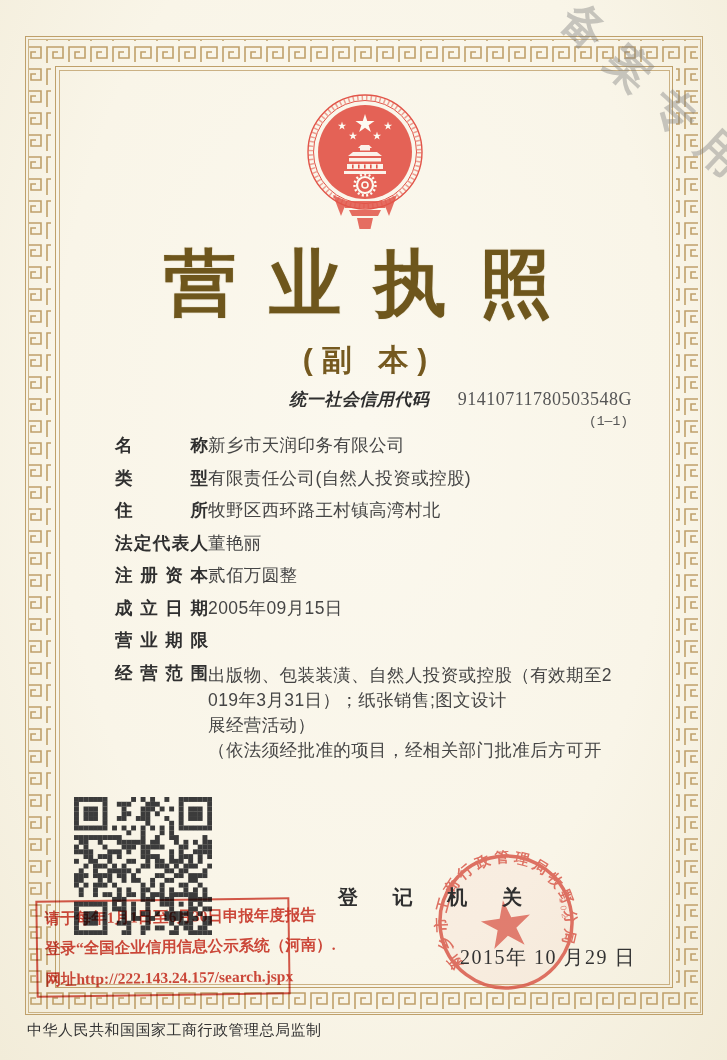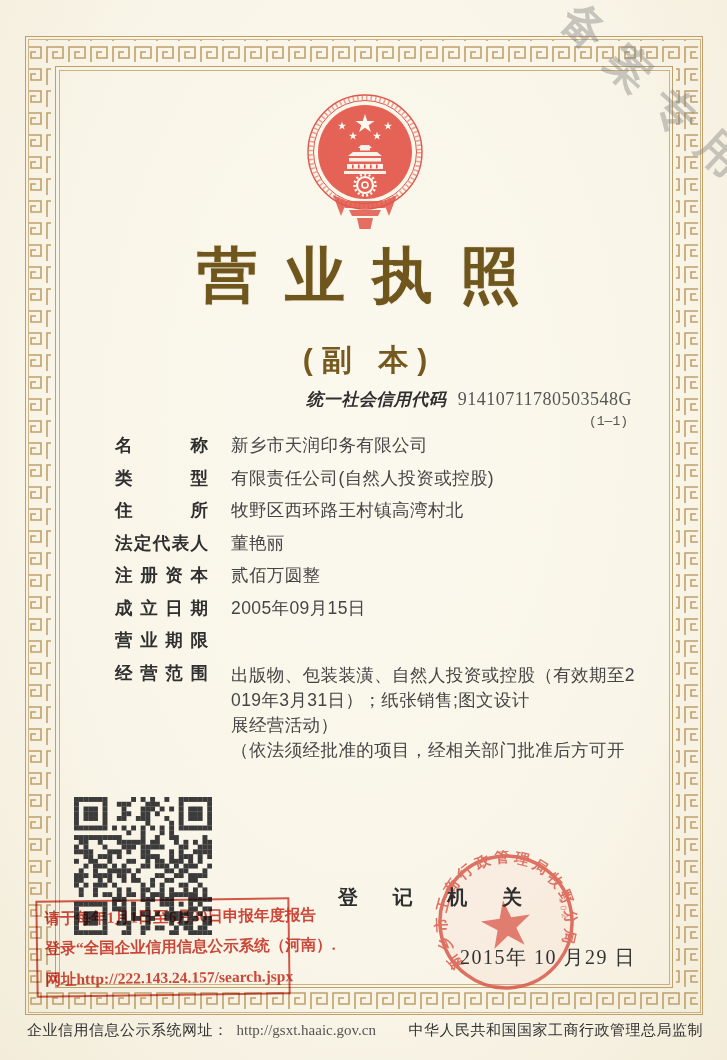--- a/index.html
+++ b/index.html
@@ -23,39 +23,39 @@
     border:1.5px solid var(--gold);z-index:1;}
   .frame-inner::before{content:"";position:absolute;inset:2.5px;border:1px solid rgba(191,160,106,.8);}
   
   .watermark{position:absolute;left:588px;top:-10px;z-index:6;
     font-size:44px;font-weight:700;letter-spacing:18px;color:rgba(128,128,128,.42);
     transform:rotate(43deg);transform-origin:0 0;white-space:nowrap;}
   
   .emblem{position:absolute;left:300px;top:92px;z-index:2;}
   
   .title{position:absolute;left:0;right:0;top:236px;z-index:2;text-align:center;
-    font-size:60px;font-weight:700;color:var(--title-gold);
+    font-size:72px;font-weight:700;color:var(--title-gold);
     letter-spacing:.46em;padding-left:.3em;white-space:nowrap;
     text-shadow:0 0 1px rgba(110,86,28,.6);}
   .subtitle{position:absolute;left:0;right:0;top:340px;z-index:2;text-align:center;
     font-size:30px;font-weight:700;color:#75591f;letter-spacing:9px;padding-left:12px;}
   
   .code-block{position:absolute;left:115px;top:388px;width:517px;z-index:2;text-align:right;}
   .code-line{white-space:nowrap;}
   .code-label{font-size:17px;font-weight:700;color:var(--ink);letter-spacing:.5px;font-style:italic;}
   .code-value{font-family:"Liberation Serif", serif;font-size:18px;color:#555;
-    letter-spacing:.5px;margin-left:7px;}
+    letter-spacing:.5px;margin-left:24px;}
   .page-no{font-family:Liberation Mono, monospace;font-size:13px;color:#555;
     margin-top:3px;padding-right:4px;}
   
   .fields{position:absolute;left:115px;top:435px;width:516px;z-index:2;}
   .row{display:flex;align-items:flex-start;margin-bottom:12.5px;}
   .flabel{width:93px;flex-shrink:0;display:flex;justify-content:space-between;
     font-size:17.5px;font-weight:700;color:var(--ink);line-height:20px;}
-  .fvalue{margin-left:23px;font-size:17.5px;color:var(--value-ink);
+  .fvalue{font-size:17.5px;color:var(--value-ink);
     line-height:20px;letter-spacing:.4px;}
   .fvalue .vline{line-height:25px;white-space:nowrap;}
   
   .qr{position:absolute;left:74px;top:797px;width:138px;height:138px;z-index:3;}
   
   .annual-box{position:absolute;left:36px;top:899px;width:254px;height:97px;z-index:4;
     border:2.5px solid rgba(205,49,34,.8);transform:rotate(-0.8deg);
     mix-blend-mode:multiply;padding:1px 7px;display:flex;flex-direction:column;
     justify-content:space-around;}
   .aline{font-family:"Liberation Serif", serif;font-size:15.5px;font-weight:700;
@@ -664,19 +664,16 @@
 
   <div class="registrar-label">
       <span>登</span>
       <span>记</span>
       <span>机</span>
       <span>关</span>
     </div>
   <div class="issue-date">2015年 10 月29 日</div>
 
   <div class="footer">
-    <div class="footer-left">
-      <span>企业信用信息公示系统网址：</span><span class="furl">http://gsxt.haaic.gov.cn</span>
-    </div>
     <div class="footer-right">中华人民共和国国家工商行政管理总局监制</div>
   </div>
 
 </div>
 
 </body></html>

